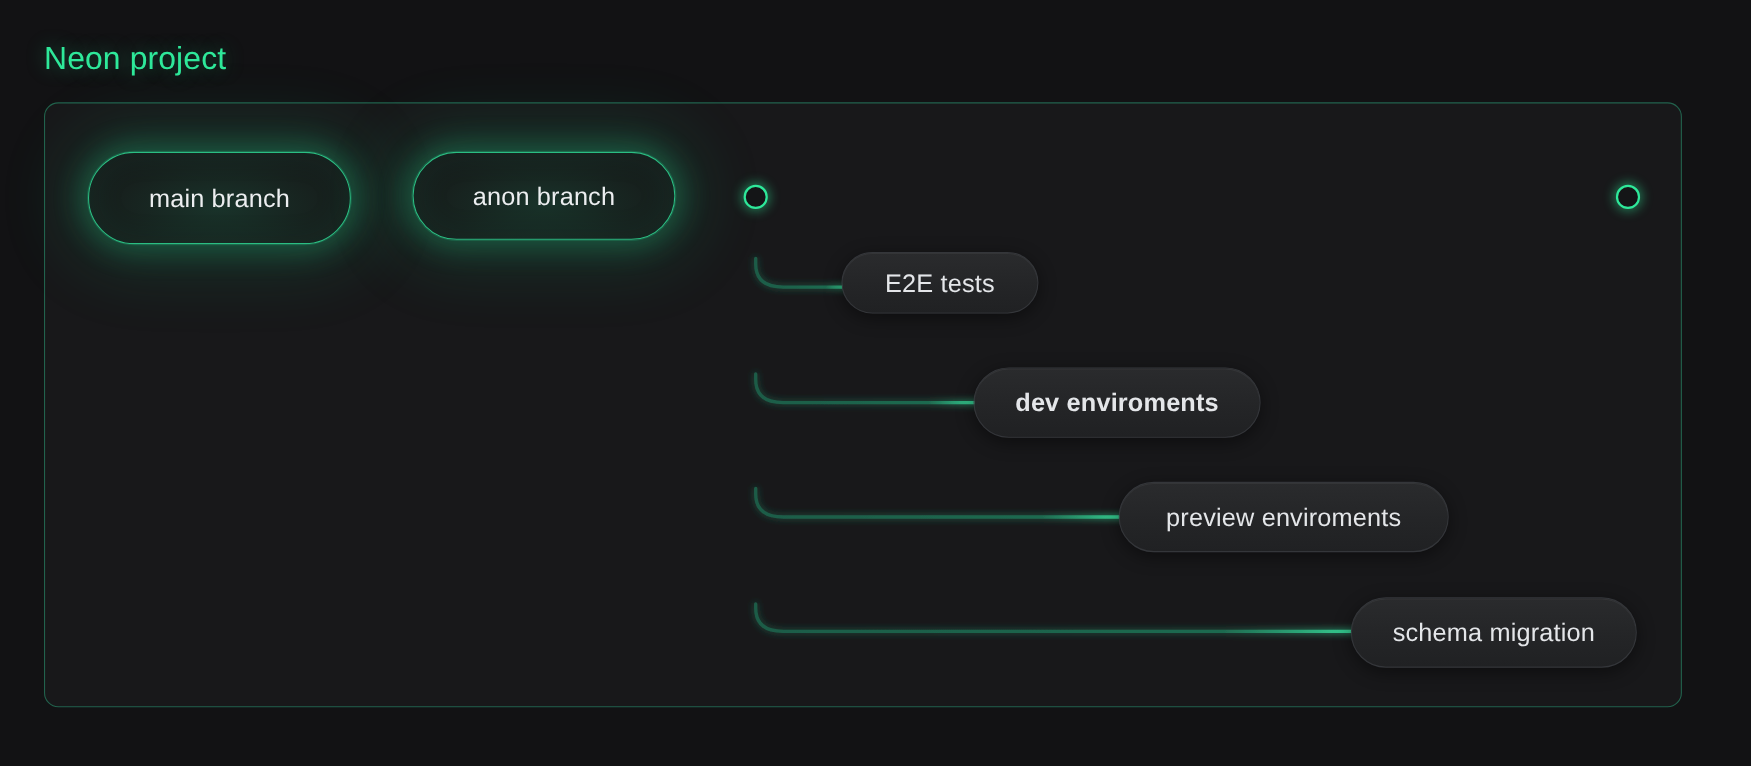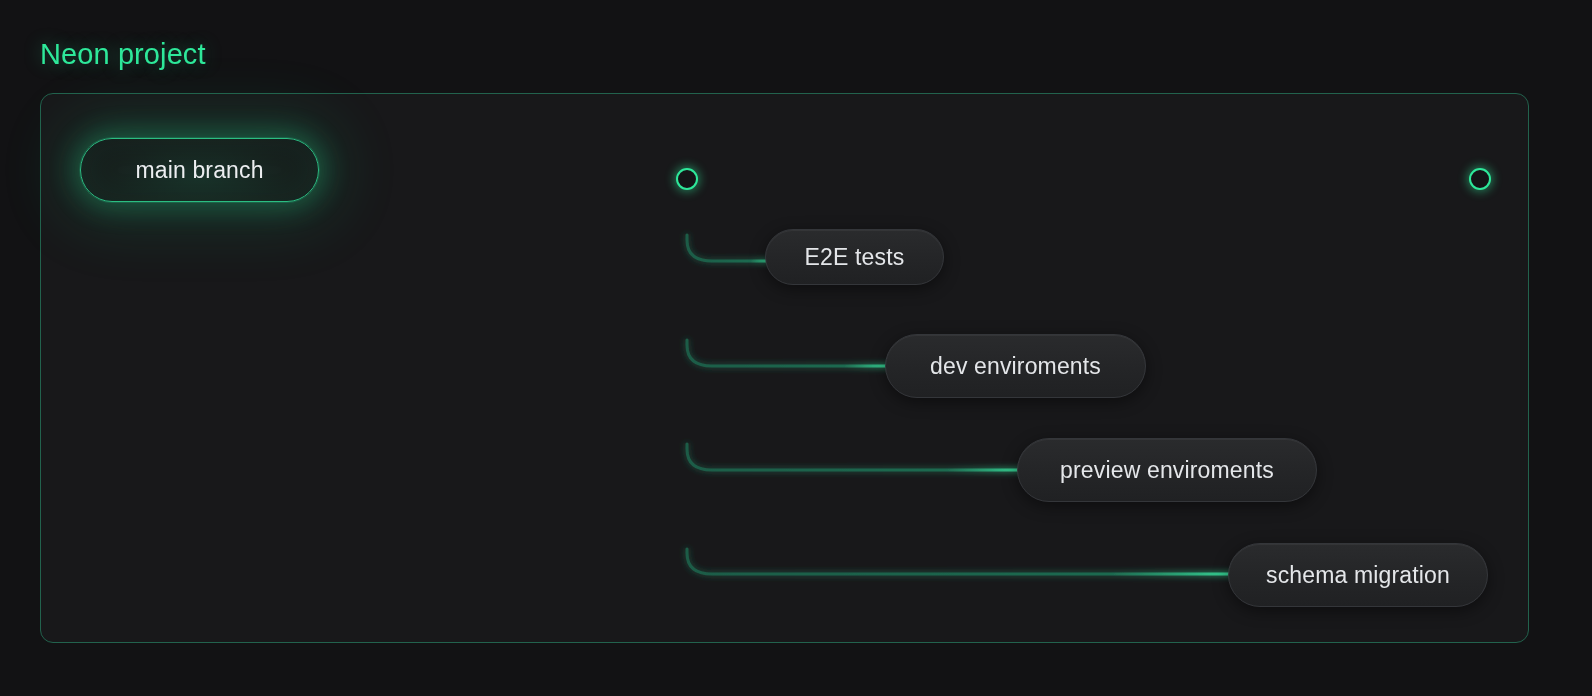--- a/index.html
+++ b/index.html
@@ -147,34 +147,37 @@
 
     <path d="M 687 235 L 687 240 Q 687 261 712 261 L 769 261" fill="none" stroke="url(#fadeToPill)" stroke-width="3" stroke-linecap="round" filter="url(#glowDim)"></path>
 
     <path d="M 687 340 L 687 345 Q 687 366 712 366 L 889 366" fill="none" stroke="url(#fadeToPill)" stroke-width="3" stroke-linecap="round" filter="url(#glowDim)"></path>
 
     <path d="M 687 444 L 687 449 Q 687 470 712 470 L 1021 470" fill="none" stroke="url(#fadeToPill)" stroke-width="3" stroke-linecap="round" filter="url(#glowDim)"></path>
 
     <path d="M 687 549 L 687 553 Q 687 574 712 574 L 1232 574" fill="none" stroke="url(#fadeToPill)" stroke-width="3" stroke-linecap="round" filter="url(#glowDim)"></path>
   </svg>
 
-  <div class="pill root" style="left:80px; top:138px; width:239px; height:64px;">
+  <div class="pill root" style="left:80px; top:138px; width:239px; height:84px;">
     <span>main branch</span>
   </div>
 
+  <div class="pill root" style="left:375px; top:138px; width:239px; height:80px;">
+    <span>anon branch</span>
+  </div>
 
   <div class="ring" style="left:676px; top:168px; width:22px; height:22px;"></div>
 
   <div class="ring" style="left:1469px; top:168px; width:22px; height:22px;"></div>
 
   <div class="pill child" style="left:765px; top:229px; width:179px; height:56px;">
     <span>E2E tests</span>
   </div>
 
-  <div class="pill child" style="left:885px; top:334px; width:261px; height:64px;">
+  <div class="pill child" style="left:885px; top:334px; width:261px; height:64px;font-weight:bold;">
     <span>dev enviroments</span>
   </div>
 
   <div class="pill child" style="left:1017px; top:438px; width:300px; height:64px;align-items:center;">
     <span>preview enviroments</span>
   </div>
 
   <div class="pill child" style="left:1228px; top:543px; width:260px; height:64px;text-align:center;">
     <span>schema migration</span>
   </div>

